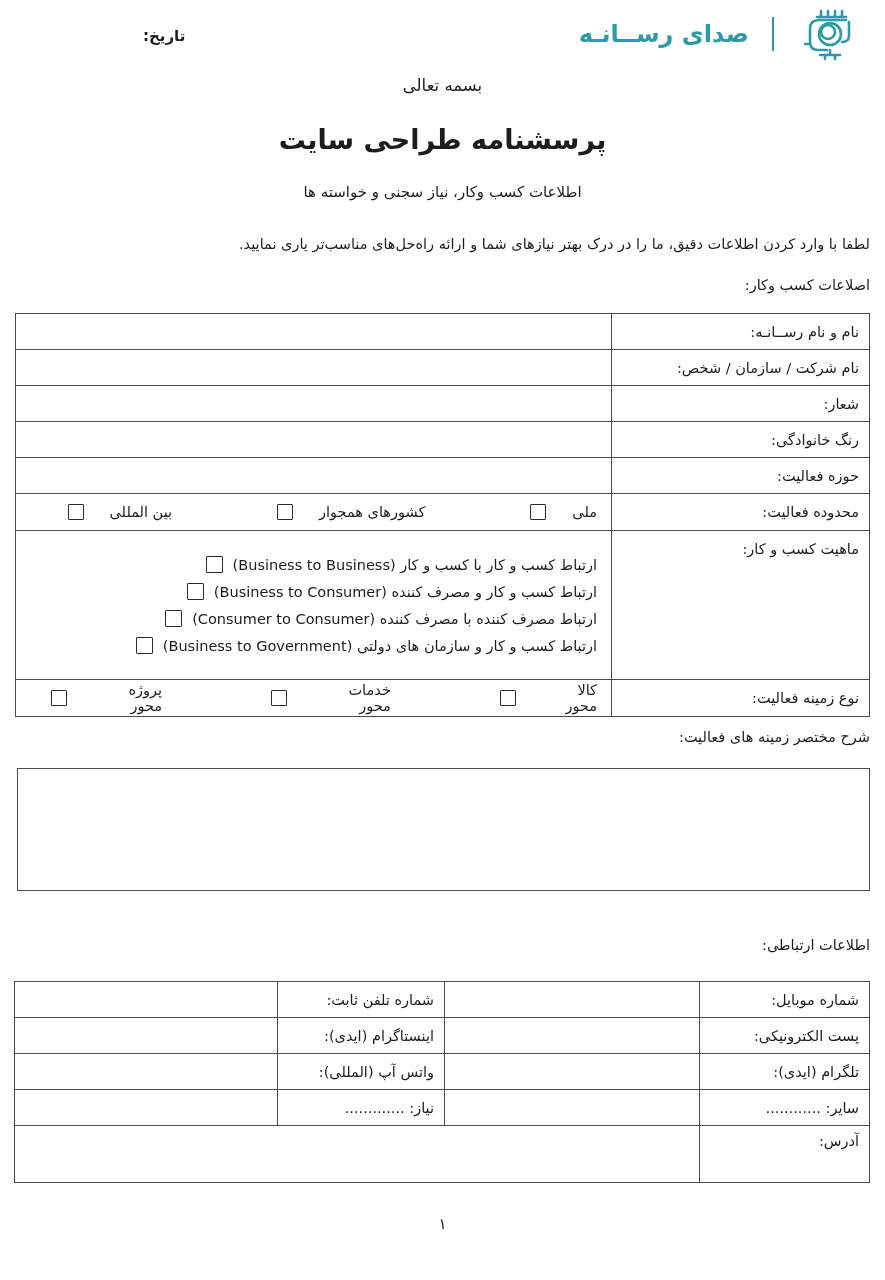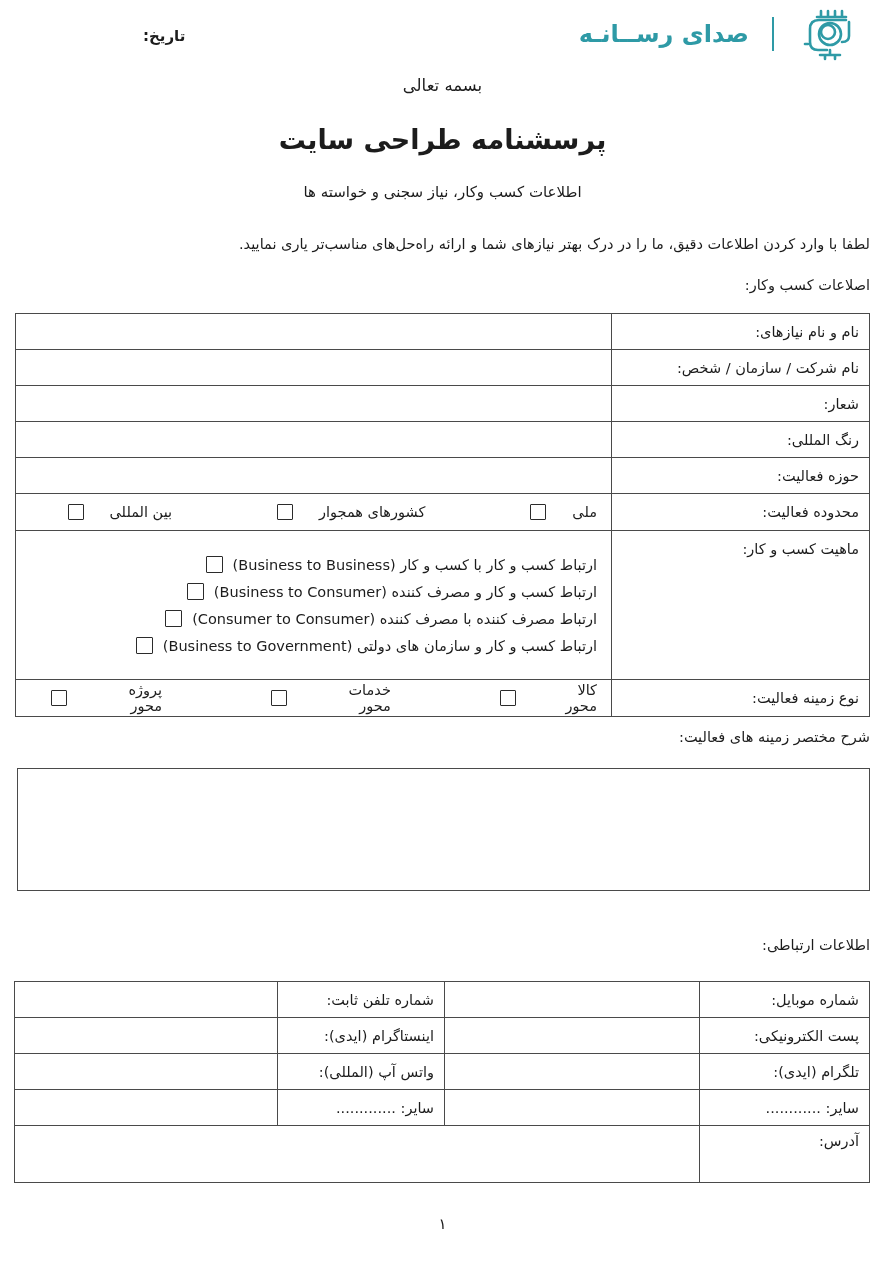--- a/index.html
+++ b/index.html
@@ -82,33 +82,33 @@
   <div class="h-intro">لطفا با وارد کردن اطلاعات دقیق، ما را در درک بهتر نیازهای شما و ارائه راه‌حل‌های مناسب‌تر یاری نمایید.</div>
   <div class="sec-label biz-label">اصلاعات کسب وکار:</div>
 
   <table class="biz-table">
     <colgroup>
         <col style="width:258px">
         <col>
       </colgroup>
     <tbody>
         <tr class="simple-row">
-      <td class="label-cell">نام و نام نیازهای:</td>
+      <td class="label-cell">نام و نام رســانـه:</td>
       <td class="input-cell"></td>
     </tr>
     <tr class="simple-row">
       <td class="label-cell">نام شرکت / سازمان / شخص:</td>
       <td class="input-cell"></td>
     </tr>
     <tr class="simple-row">
       <td class="label-cell">شعار:</td>
       <td class="input-cell"></td>
     </tr>
     <tr class="simple-row">
-      <td class="label-cell">رنگ المللی:</td>
+      <td class="label-cell">رنگ خانوادگی:</td>
       <td class="input-cell"></td>
     </tr>
     <tr class="simple-row">
       <td class="label-cell">حوزه فعالیت:</td>
       <td class="input-cell"></td>
     </tr>
     <tr>
       <td class="label-cell">محدوده فعالیت:</td>
       <td>
         <div class="opts-row scope">
@@ -196,21 +196,21 @@
     </tr>
     <tr>
       <td class="c-label">تلگرام (ایدی):</td>
       <td class="input-cell"></td>
       <td class="c-label">واتس آپ (المللی):</td>
       <td class="input-cell"></td>
     </tr>
     <tr>
       <td class="c-label">سایر: ............</td>
       <td class="input-cell"></td>
-      <td class="c-label">سایر: .............</td>
+      <td class="c-label">نیاز: .............</td>
       <td class="input-cell"></td>
     </tr>
     <tr class="addr-row">
       <td class="c-label addr-label">آدرس:</td>
       <td class="input-cell" colspan="3"></td>
     </tr>
   </tbody>
     </table>
 
   <div class="page-num">۱</div>

